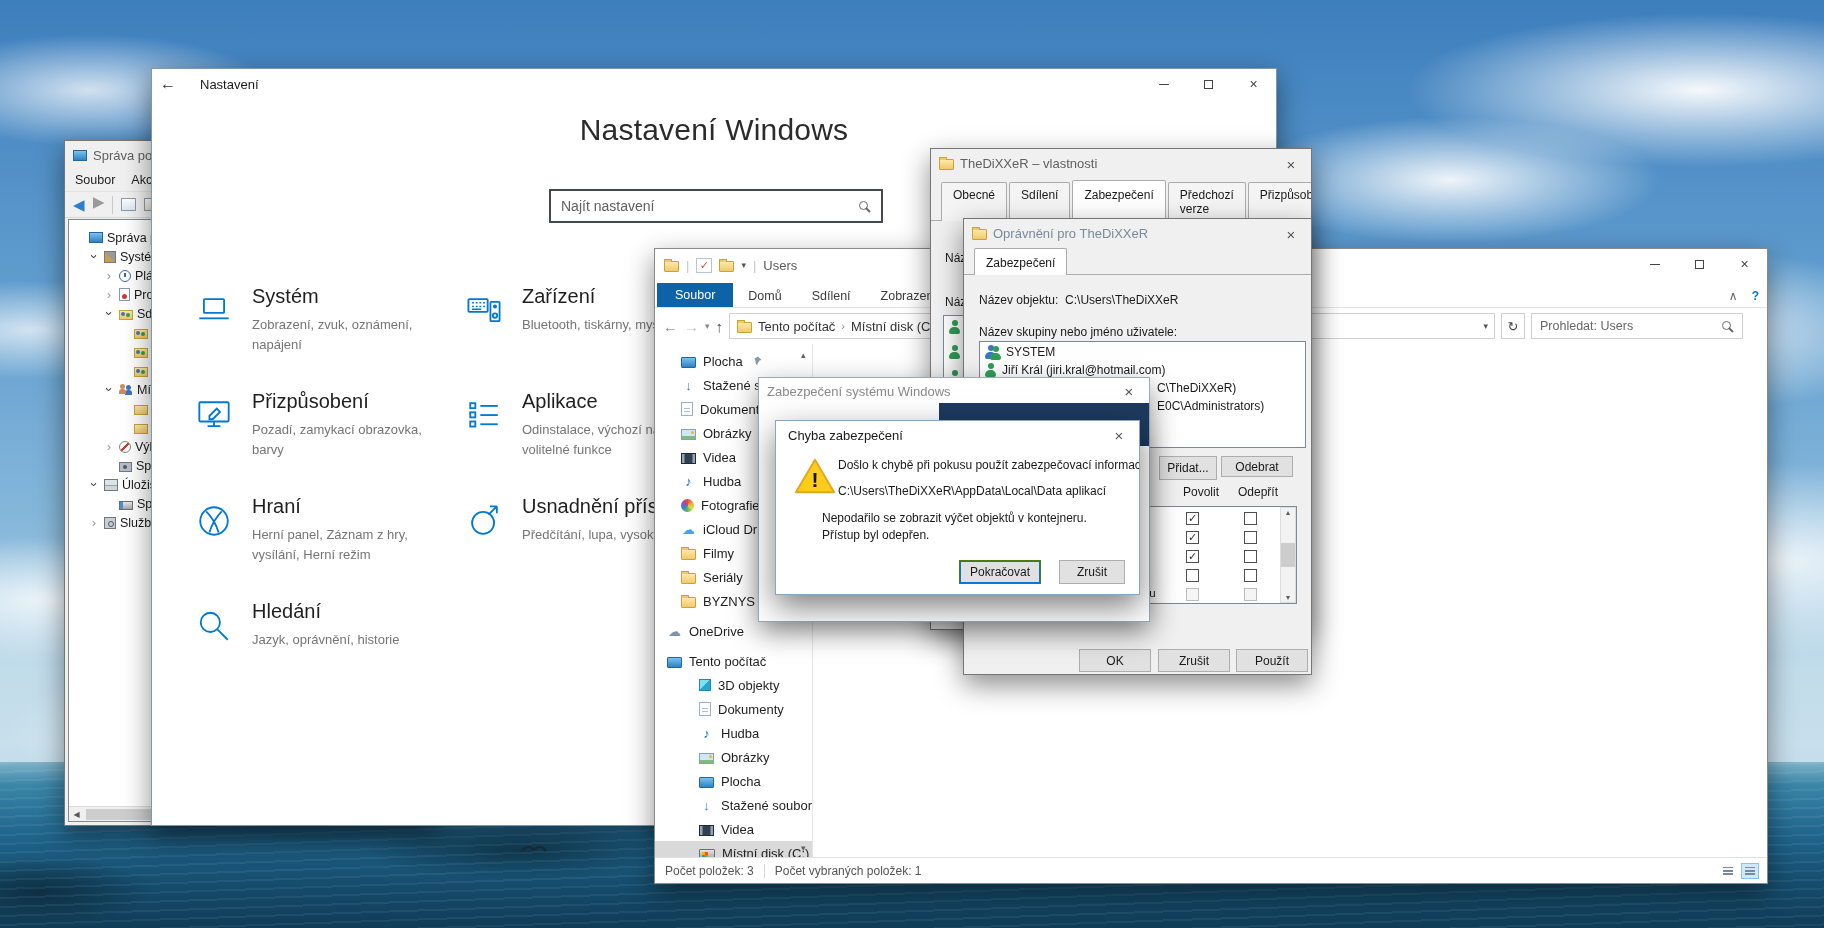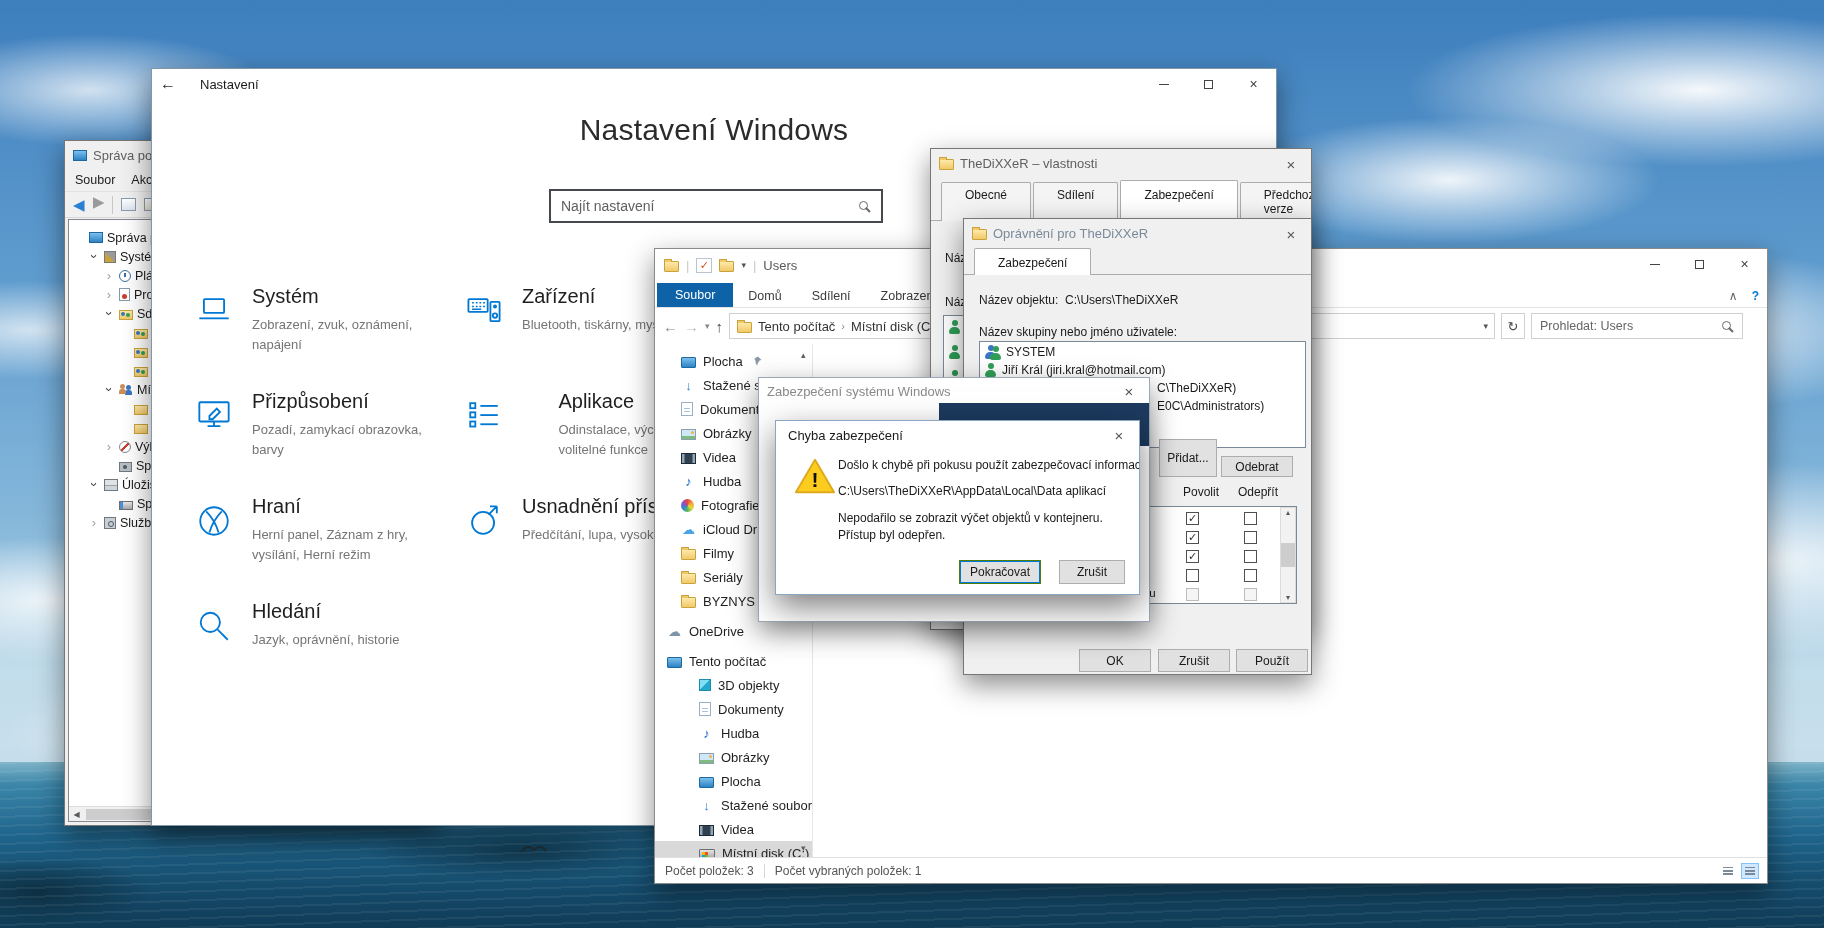--- a/index.html
+++ b/index.html
@@ -201,21 +201,21 @@
       display:flex;align-items:center;font-size:12px;color:#555;padding:0 10px;gap:10px}
   .vsep{width:1px;height:14px;background:#d8d8d8}
   .viewicos{position:absolute;right:8px;display:flex;gap:4px}
   .vico{width:18px;height:16px;border:1px solid transparent;display:flex;align-items:center;justify-content:center}
   .vico.on{background:#cfe8ff;border-color:#84c3f5}
   .vico i{display:block;width:10px;height:8px;
       background:repeating-linear-gradient(#7a8a98 0 1.5px,transparent 1.5px 3.2px)}
 
   
   .dlg-tabs{display:flex;padding:0 10px;position:relative;top:1px}
-  .dtab{padding:5px 23px;font-size:12px;color:#1a1a1a;background:#f4f4f4;border:1px solid #acacac;
+  .dtab{padding:5px 11px;font-size:12px;color:#1a1a1a;background:#f4f4f4;border:1px solid #acacac;
       border-bottom:none;margin-right:2px;border-radius:2px 2px 0 0}
   .dtab.active{background:#fff;padding-top:7px;margin-top:-2px;position:relative;z-index:2}
   .dlg-sep{height:1px;background:#acacac}
   .lbl12{position:absolute;font-size:12px;color:#1a1a1a;white-space:nowrap}
   .listbox{position:absolute;background:#fff;border:1px solid #7a8a99;overflow:hidden}
   .lrow{position:absolute;display:flex;align-items:center;gap:5px;font-size:12px;color:#1a1a1a;white-space:nowrap}
 
   #winsec{background:#fff;border:1px solid #9aa8b8}
   #winsec .navy{position:absolute;left:180px;top:25px;width:212px;height:43px;background:#1d3a5f}
 
@@ -390,21 +390,21 @@
             <rect x="8" y="9" width="32" height="21" rx="1"></rect>
             <path d="M24 30v5M17 35h14"></path>
             <path d="M19 24l8-8 3.5 3.5-8 8h-3.5z"></path>
           </svg></div>
         <div>
           <div class="tl">Přizpůsobení</div>
           <div class="td">Pozadí, zamykací obrazovka,
 barvy</div>
         </div>
       </div>
-      <div class="tile" style="left: 310px; top: 321px; justify-content: space-between;">
+      <div class="tile" style="left: 310px; top: 321px;">
         <div class="tic"><svg viewBox="0 0 48 48" width="44" height="44" fill="none" stroke="#0078d4" stroke-width="2">
             <rect x="9" y="10" width="5.5" height="5.5"></rect>
             <path d="M20 13h19"></path>
             <rect x="9" y="20" width="5.5" height="5.5"></rect>
             <path d="M20 23h19"></path>
             <rect x="9" y="30" width="5.5" height="5.5"></rect>
             <path d="M20 33h19"></path>
           </svg></div>
         <div>
           <div class="tl">Aplikace</div>
@@ -671,21 +671,21 @@
         <span class="person"></span>
         <span>Jiří Král (jiri.kral@hotmail.com)</span>
       </div>
       <div class="lrow" style="left: 177px; top: 39px; align-items: center;">
         <span>C\TheDiXXeR)</span>
       </div>
       <div class="lrow" style="left: 177px; top: 57px;">
         <span>E0C\Administrators)</span>
       </div>
     </div>
-  <div class="btn" style="left:195px;top:220px;width:58px;height:38px">Přidat...</div>
+  <div class="btn" style="left:195px;top:237px;width:58px;height:24px">Přidat...</div>
   <div class="btn" style="left:257px;top:237px;width:72px;height:21px">Odebrat</div>
   <span class="lbl12" style="left:219px;top:266px">Povolit</span>
   <span class="lbl12" style="left:274px;top:266px">Odepřít</span>
   <div class="listbox" style="left:15px;top:287px;width:318px;height:98px" id="perm-grid">
     <span class="lbl12" style="left:10px;top:80px;font-size:11.5px">Oprávnění k zvláštnímu přístupu</span>
   <span class="cb" style="left: 206px; top: 5px;">
         <span>✓</span>
       </span>
       <span class="cb" style="left: 206px; top: 24px;">
         <span>✓</span>
@@ -721,16 +721,16 @@
 
 <div id="errdlg" class="win" style="left:775px;top:420px;width:365px;height:175px;z-index:70">
   <span class="etitle">Chyba zabezpečení</span>
   <span class="dlg-close" style="top:3px">×</span>
   <svg style="position:absolute;left:18px;top:36px" width="42" height="38" viewBox="0 0 44 38">
     <path d="M22 2 L42 36 L2 36 Z" fill="#fccd1f" stroke="#dfa91d" stroke-width="2" stroke-linejoin="round"></path>
     <text x="22" y="31" text-anchor="middle" font-size="22" font-weight="bold" fill="#111">!</text>
   </svg>
   <span class="emsg" style="left:62px;top:37px">Došlo k chybě při pokusu použít zabezpečovací informace pro:</span>
   <span class="emsg" style="left:62px;top:63px">C:\Users\TheDiXXeR\AppData\Local\Data aplikací</span>
-  <span class="emsg" style="left:62px;top:89px;white-space:normal;width:288px;line-height:1.45">Nepodařilo se zobrazit výčet objektů v kontejneru. Přístup byl odepřen.</span>
+  <span class="emsg" style="left:46px;top:89px;white-space:normal;width:288px;line-height:1.45">Nepodařilo se zobrazit výčet objektů v kontejneru. Přístup byl odepřen.</span>
   <div class="btn def" style="left:183px;top:139px;width:82px;height:24px">Pokračovat</div>
   <div class="btn" style="left:283px;top:139px;width:66px;height:24px">Zrušit</div>
 </div>
 
 </body></html>

